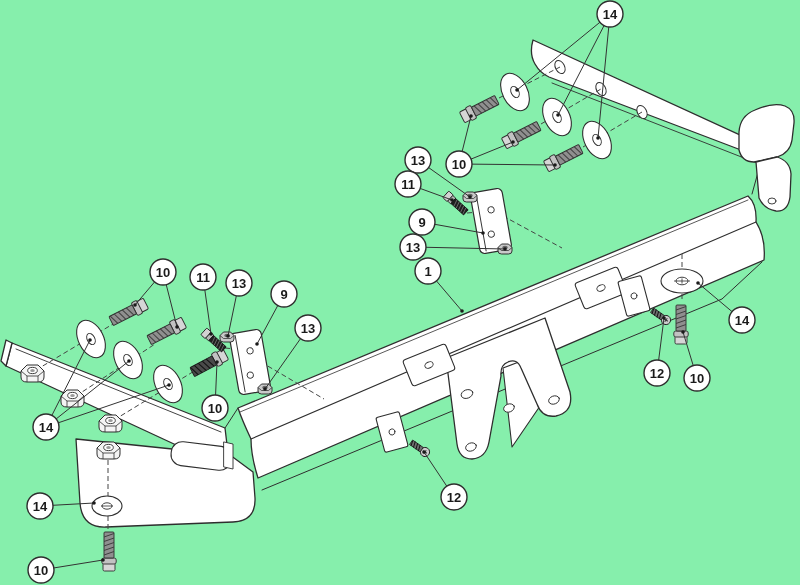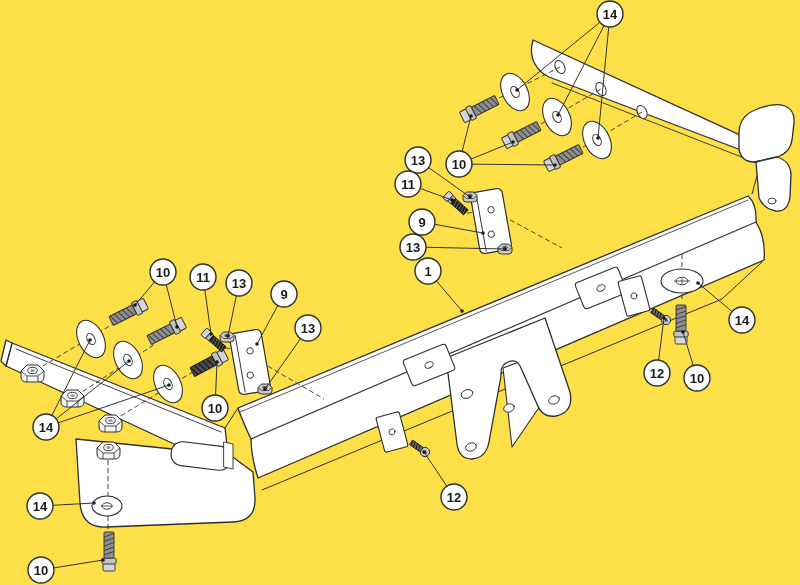--- a/index.html
+++ b/index.html
@@ -1,16 +1,16 @@
 <!DOCTYPE html>
 <html><head>
 <meta charset="utf-8">
 <style>
   html,body{margin:0;padding:0;background:#ffffff}
-  #stage{position:relative;width:800px;height:585px;background:#fde047;overflow:hidden;
+  #stage{position:relative;width:800px;height:585px;background:#86efac;overflow:hidden;
          font-family:"Liberation Sans",sans-serif}
   svg{display:block}
   .balloon-text{font-family:"Liberation Sans",sans-serif;font-weight:bold;font-size:13px;fill:#1a1a1a}
 </style>
 </head>
 <body>
 
 <div id="stage">
 <svg id="diagram" width="800" height="585" viewBox="0 0 800 585">
 

